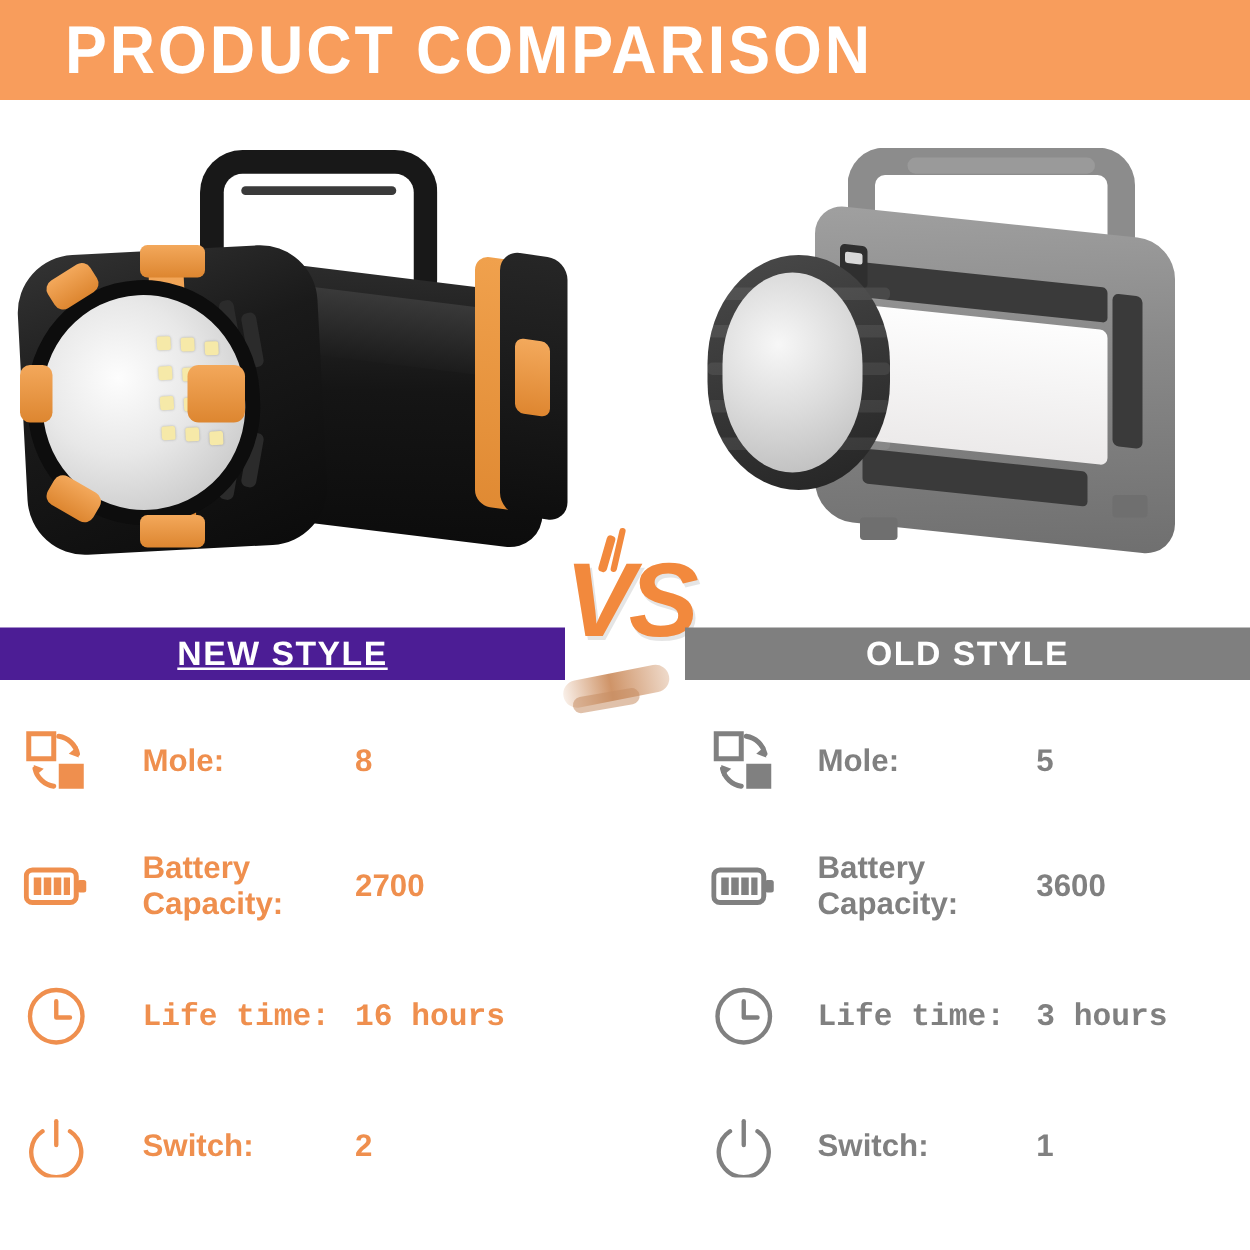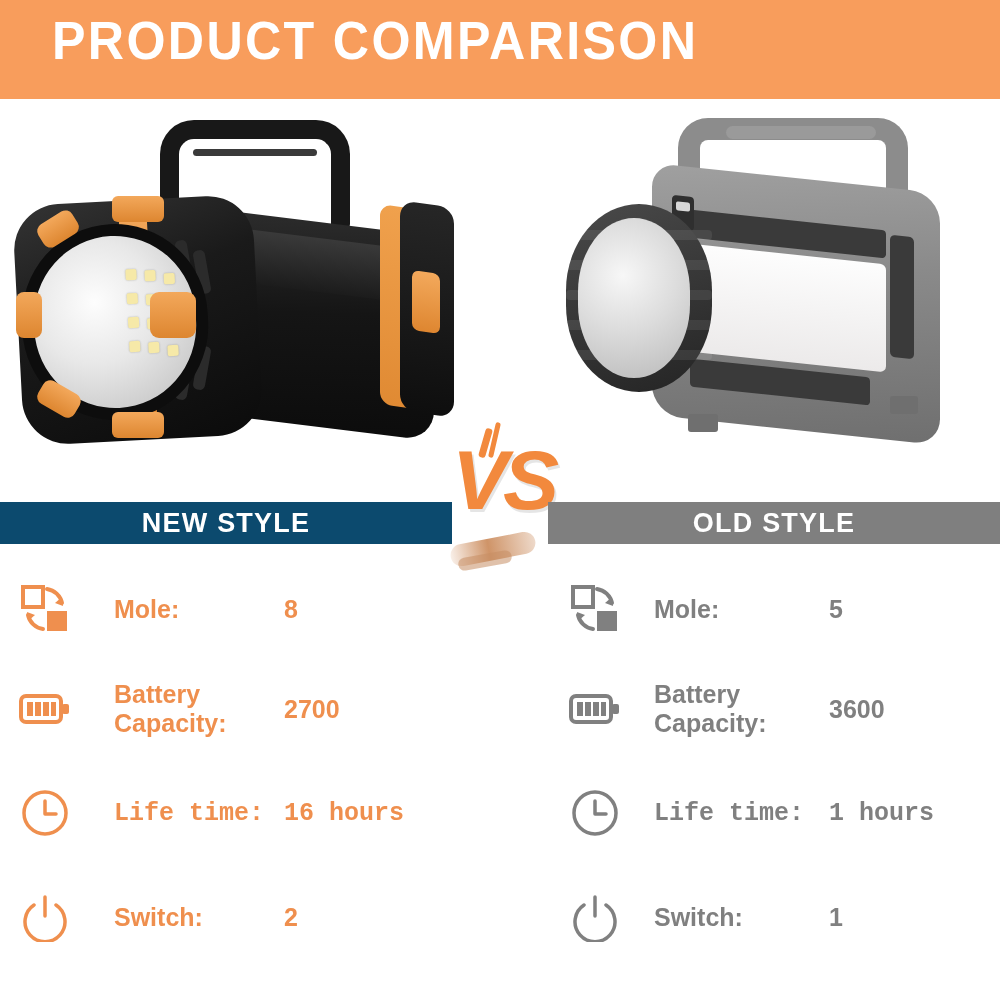--- a/index.html
+++ b/index.html
@@ -7,21 +7,21 @@
     width:1000px;height:1000px;
     background:#ffffff;
     font-family:"Liberation Sans", sans-serif;
     overflow:hidden;
     position:relative;
   }
   .page{position:relative;width:1000px;height:1000px;background:#fff;}
 
   
   .banner{
-    position:absolute;left:0;top:0;width:1000px;height:99px;
+    position:absolute;left:0;top:0;width:1000px;height:80px;
     background:#f89d5c;
   }
   .banner-title{
     position:absolute;left:52px;top:0;height:80px;
     display:flex;align-items:center;
     color:#ffffff;
     font-family:"Liberation Sans Narrow","Liberation Sans",sans-serif;
     font-weight:bold;
     font-size:54px;
     letter-spacing:2.5px;
@@ -203,21 +203,21 @@
     background:rgba(198,142,101,.55);border-radius:8px;transform:rotate(-10deg);
   }
 
   
   .label-bar{
     position:absolute;top:502px;height:42px;
     display:flex;align-items:center;justify-content:center;
     color:#ffffff;font-weight:bold;font-size:27px;letter-spacing:1.2px;
     font-family:"Liberation Sans Narrow","Liberation Sans",sans-serif;
   }
-  .label-bar.new{left:0;width:452px;background:#0c4a6e;}
+  .label-bar.new{left:0;width:452px;background:#4c1d95;text-decoration:underline;}
   .label-bar.old{left:548px;width:452px;background:#7f7f7f;}
 
   
   .specs{position:absolute;left:0;top:560px;width:1000px;height:400px;}
   .spec-col{position:absolute;top:0;width:500px;height:400px;}
   .spec-col.left{left:0;}
   .spec-col.right{left:550px;width:450px;}
 
   .spec-row{
     position:absolute;left:0;width:100%;height:74px;
@@ -421,21 +421,21 @@
       </div>
 
       <div class="spec-row r2">
         <span class="spec-icon">
           <svg width="50" height="50" viewBox="0 0 50 50">
             <circle cx="25" cy="25" r="21" fill="none" stroke="#808080" stroke-width="3.5"></circle>
             <path d="M25 13 L25 26 L36 26" fill="none" stroke="#808080" stroke-width="3.5" stroke-linecap="round" stroke-linejoin="round"></path>
           </svg>
         </span>
         <span class="spec-label">Life time:</span>
-        <span class="spec-value">1 hours</span>
+        <span class="spec-value">3 hours</span>
       </div>
 
       <div class="spec-row r3">
         <span class="spec-icon">
           <svg width="50" height="50" viewBox="0 0 50 50">
             <path d="M14 13 A20 20 0 1 0 36 13" fill="none" stroke="#808080" stroke-width="3.5" stroke-linecap="round"></path>
             <line x1="25" y1="5" x2="25" y2="24" stroke="#808080" stroke-width="3.5" stroke-linecap="round"></line>
           </svg>
         </span>
         <span class="spec-label">Switch:</span>

